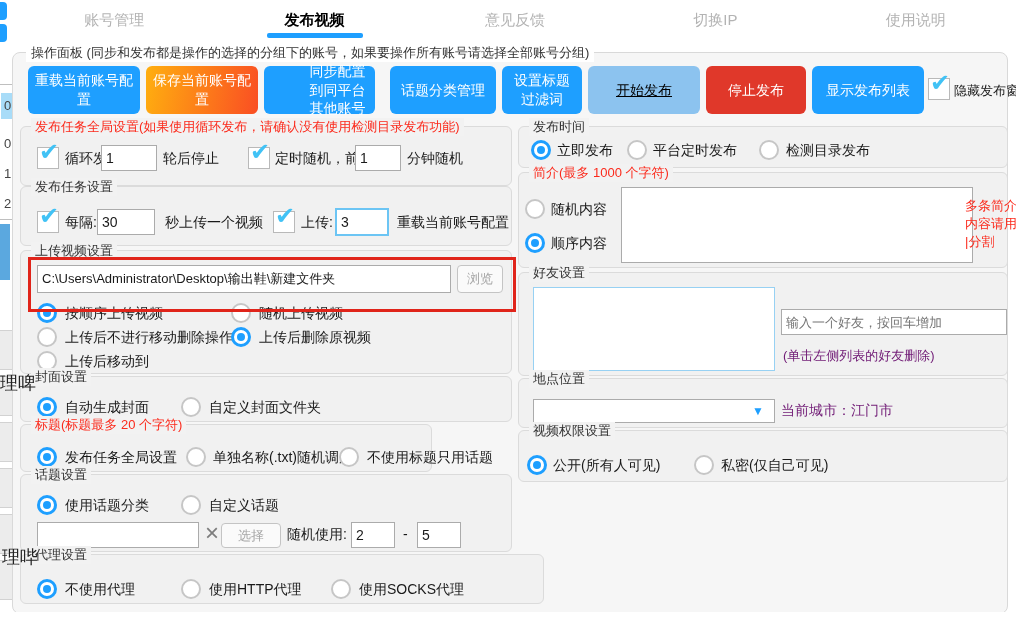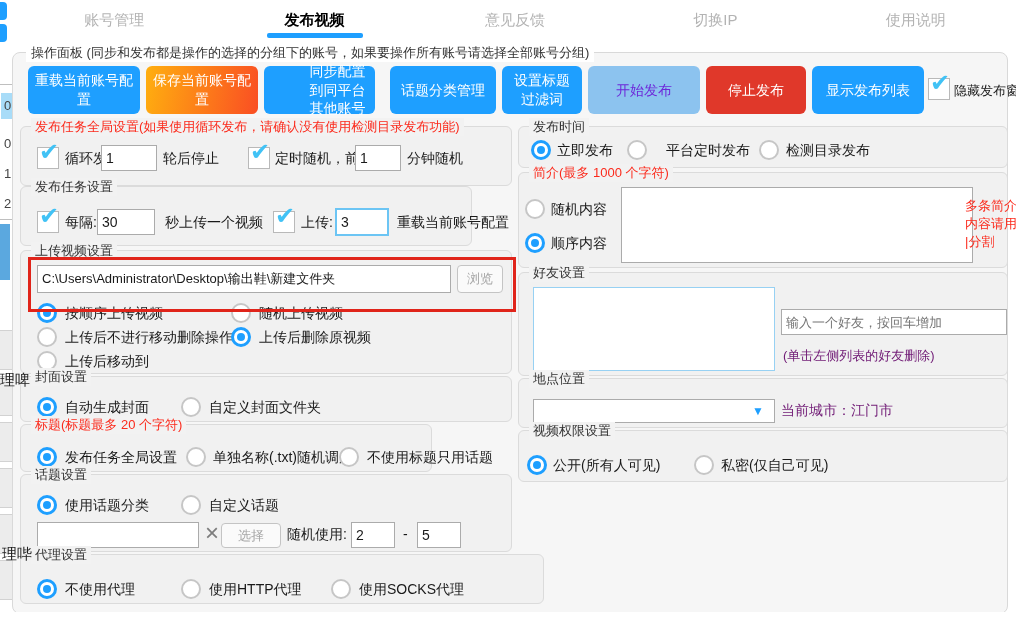--- a/index.html
+++ b/index.html
@@ -10,21 +10,21 @@
   .tab{flex:1;display:flex;align-items:center;justify-content:center;font-size:15px;color:#b3b3b3;position:relative;}
   .tab.active{color:#000;font-weight:bold;}
   .tab-underline{position:absolute;bottom:2px;left:50%;transform:translateX(-50%);width:96px;height:5px;background:#1E9FFF;border-radius:2px;}
   
   .main-panel{position:absolute;left:12px;top:52px;width:994px;height:560px;background:#F6F6F6;border:1px solid #D9D9D9;border-radius:8px;}
   .panel-title{position:absolute;left:26px;top:44px;background:#fff;padding:0 5px;font-size:13px;color:#333;white-space:nowrap;z-index:2;}
   
   .btn{position:absolute;top:66px;height:48px;border-radius:6px;color:#fff;font-size:14px;display:flex;align-items:center;justify-content:center;text-align:center;line-height:1.35;box-sizing:border-box;padding:0 6px;}
   .btn.blue{background:#1E9FFF;}
   .btn.orange{background:linear-gradient(100deg,#FFAF0F,#FA4E23);}
-  .btn.disabled{background:#8CC3EF;color:#6d28d9;}
+  .btn.disabled{background:#8CC3EF;color:#000000;text-decoration:underline;}
   .btn.red{background:#E0382A;}
   
   .group{position:absolute;background:#F1F1F1;border:1px solid #DBDBDB;border-radius:6px;box-sizing:border-box;}
   .gtitle{position:absolute;top:-9px;left:10px;background:#F2F2F2;padding:0 4px;font-size:13px;color:#333;white-space:nowrap;}
   .gtitle.red{color:#FB2A1C;}
   
   .cb{position:absolute;width:22px;height:22px;background:#fff;border:1px solid #b9b9b9;box-sizing:border-box;}
   .cb .tick{position:absolute;left:1px;top:-8px;color:#41C2F5;font-size:24px;font-weight:bold;line-height:1;}
   .radio{position:absolute;width:20px;height:20px;border-radius:50%;background:#fff;box-sizing:border-box;}
   .radio.off{border:2px solid #c6c6c6;}
@@ -44,21 +44,21 @@
   .annotation{position:absolute;border:3px solid #E0241A;z-index:9;pointer-events:none;}
   .note{position:absolute;font-size:13px;line-height:1.4;color:#FB2A1C;white-space:nowrap;}
   
   .sliver{position:absolute;}
   .sliver-blue{background:#1E9FFF;border-radius:0 4px 4px 0;}
   .sliver-panel{background:#fff;border:1px solid #BFBFBF;border-left:none;border-radius:0 6px 0 0;}
   .sliver-row{position:absolute;left:1px;width:43px;height:26px;font-size:13px;color:#444;line-height:26px;padding-left:3px;box-sizing:border-box;}
   .sliver-row.sel{background:#A8DCF8;}
   .graybtn{position:absolute;left:0;width:44px;height:40px;background:#ECECEC;border:1px solid #D2D2D2;border-left:none;border-radius:0 5px 5px 0;box-sizing:border-box;}
   .scrollbar-sliver{position:absolute;background:#9B9B9B;}
-  .partial-text{position:absolute;font-size:15px;color:#222;z-index:3;white-space:nowrap;}
+  .partial-text{position:absolute;font-size:18px;color:#222;z-index:3;white-space:nowrap;}
   .bottom-strip{position:absolute;left:0;top:612px;width:1016px;height:14px;background:#fff;}
 </style>
 </head>
 <body>
 
 <div id="app">
 
   <div class="sliver sliver-blue" style="left:0;top:2px;width:7px;height:18px;"></div>
   <div class="sliver sliver-blue" style="left:0;top:24px;width:7px;height:18px;"></div>
   <div class="sliver sliver-panel" style="left:0;top:84px;width:46px;height:134px;">
@@ -114,21 +114,21 @@
     <input class="tin" style="left: 80px; top: 18px; width: 56px; height: 26px;" value="1">
     <span class="lbl" style="left:142px;top:23px;">轮后停止</span>
     <div class="cb" style="left:227px;top:20px;">
         <span class="tick">✔</span>
       </div>
     <span class="lbl" style="left:254px;top:23px;">定时随机，前后</span>
     <input class="tin" style="left: 334px; top: 18px; width: 46px; height: 26px;" value="1">
     <span class="lbl" style="left:386px;top:23px;">分钟随机</span>
   </div>
 
-  <div class="group" style="left:20px;top:186px;width:452px;height:60px;">
+  <div class="group" style="left:20px;top:186px;width:492px;height:60px;">
     <span class="gtitle">发布任务设置</span>
     <div class="cb" style="left:16px;top:24px;">
         <span class="tick">✔</span>
       </div>
     <span class="lbl" style="left:44px;top:27px;">每隔:</span>
     <input class="tin" style="left: 76px; top: 22px; width: 58px; height: 26px;" value="30">
     <span class="lbl" style="left:144px;top:27px;">秒上传一个视频</span>
     <div class="cb" style="left:252px;top:24px;">
         <span class="tick">✔</span>
       </div>
@@ -196,21 +196,21 @@
     <span class="lbl" style="left:188px;top:26px;">使用HTTP代理</span>
     <div class="radio off" style="left:310px;top:24px;"></div>
     <span class="lbl" style="left:338px;top:26px;">使用SOCKS代理</span>
   </div>
 
   <div class="group" style="left:518px;top:126px;width:490px;height:42px;">
     <span class="gtitle">发布时间</span>
     <div class="radio on" style="left:12px;top:13px;"></div>
     <span class="lbl" style="left:38px;top:15px;">立即发布</span>
     <div class="radio off" style="left:108px;top:13px;"></div>
-    <span class="lbl" style="left:147px;top:15px;">平台定时发布</span>
+    <span class="lbl" style="left:134px;top:15px;">平台定时发布</span>
     <div class="radio off" style="left:240px;top:13px;"></div>
     <span class="lbl" style="left:267px;top:15px;">检测目录发布</span>
   </div>
 
   <div class="group" style="left:518px;top:172px;width:490px;height:96px;">
     <span class="gtitle red">简介(最多 1000 个字符)</span>
     <div class="radio off" style="left:6px;top:26px;"></div>
     <span class="lbl" style="left:32px;top:28px;text-align:center;">随机内容</span>
     <div class="radio on" style="left:6px;top:60px;"></div>
     <span class="lbl" style="left:32px;top:62px;">顺序内容</span>

